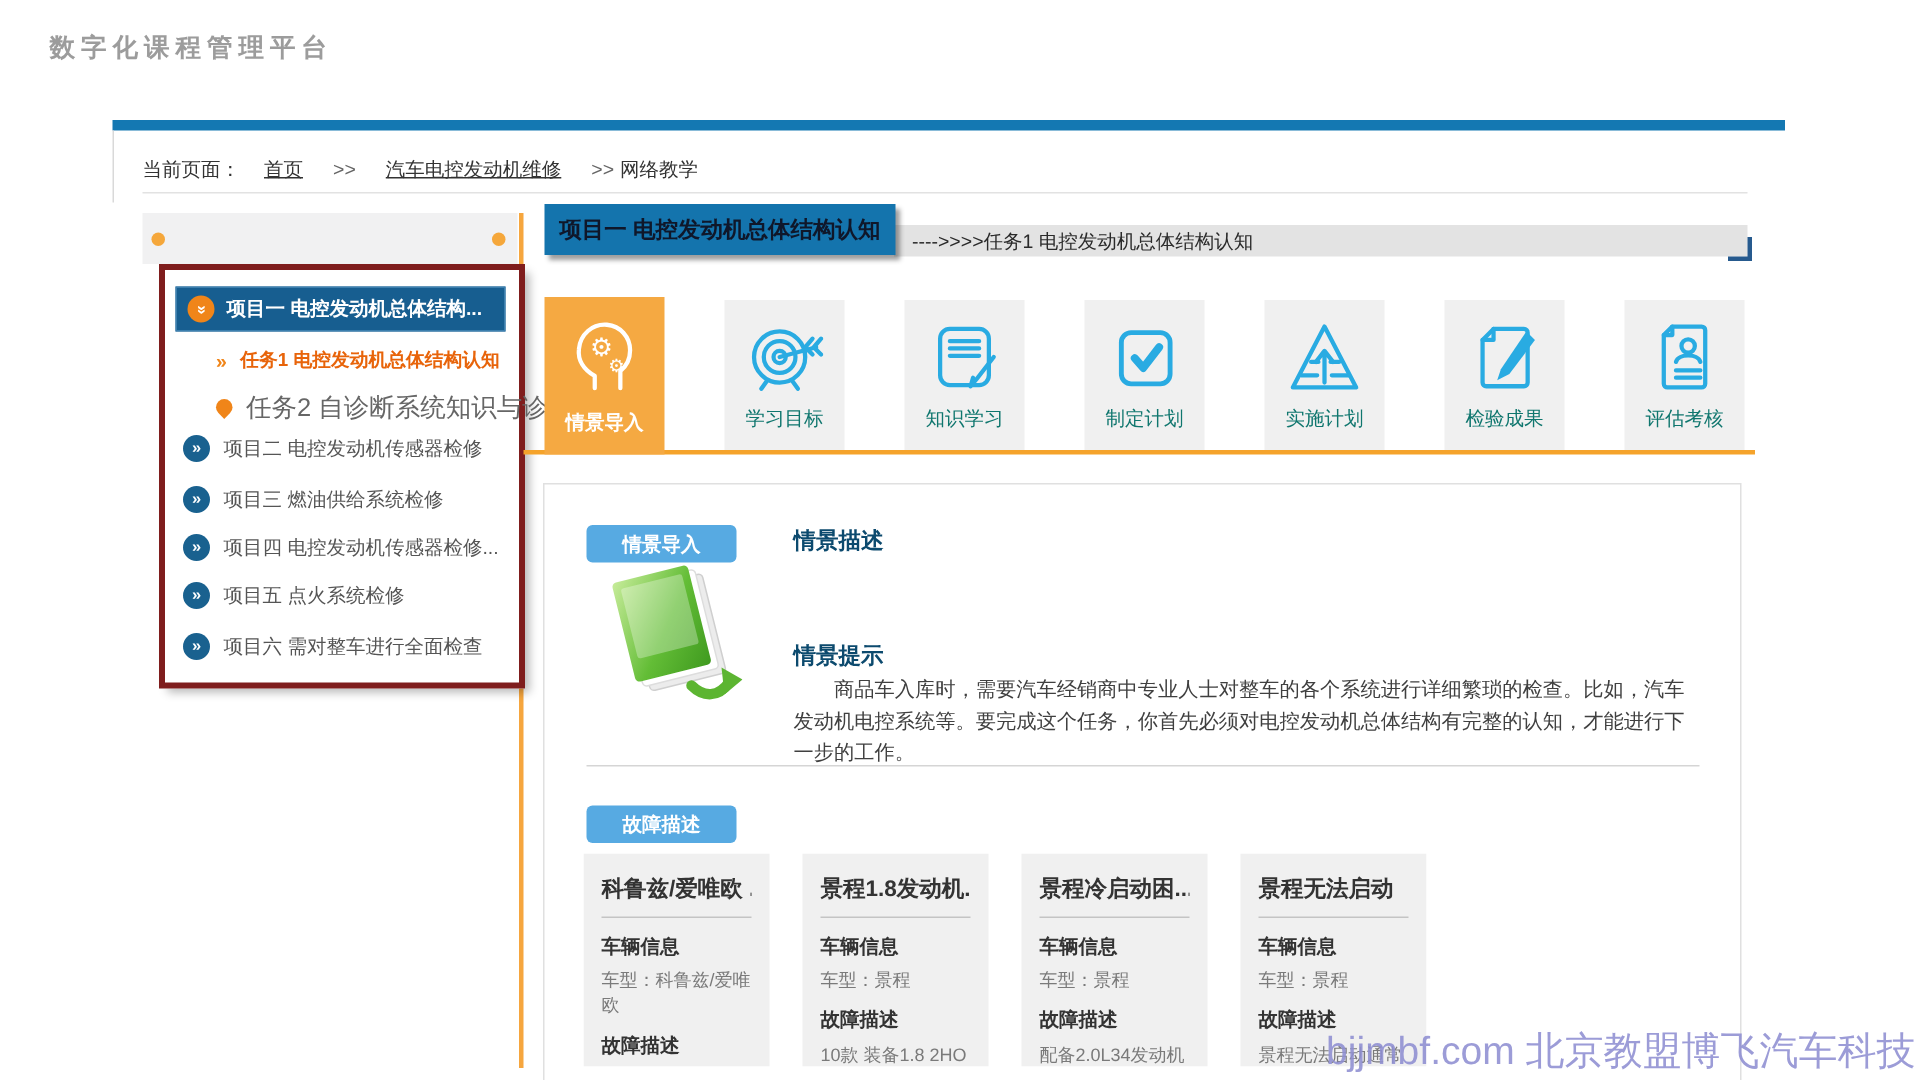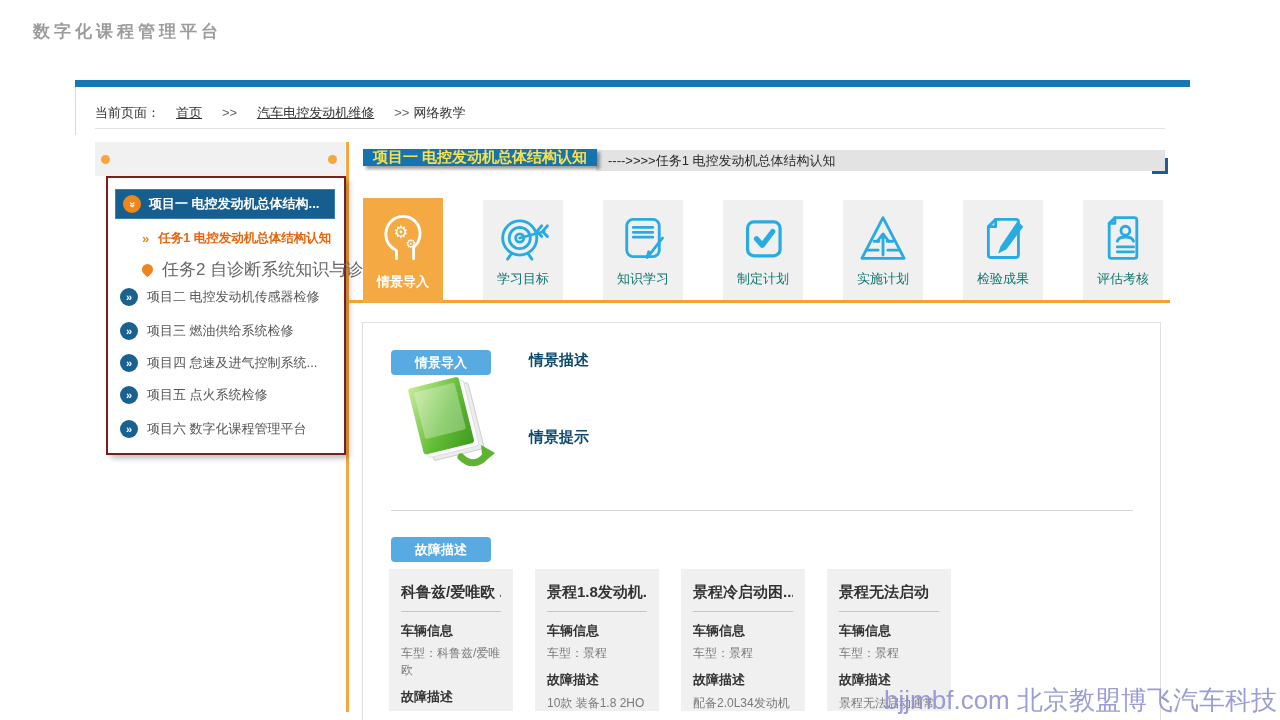--- a/index.html
+++ b/index.html
@@ -18,41 +18,41 @@
   .breadcrumb-divider{position:absolute;left:95px;top:128px;width:1070px;height:1px;background:#e2e2e2;}
 
   
   .side-header{position:absolute;left:95px;top:142px;width:250px;height:34px;background:#f1f1f2;}
   .dot{width:9px;height:9px;border-radius:50%;background:#f5a73b;position:absolute;top:13px;}
   .dot.l{left:6px}.dot.r{right:8px}
   .side-title{position:absolute;left:20px;top:7px;font-size:17px;color:#3f3f3f;white-space:nowrap;}
   .side-title .en{font-size:13px;color:#949494;margin-left:4px;}
   .orange-vline{position:absolute;left:346px;top:142px;width:3px;height:570px;background:#f6a63e;}
   .side-panel{position:absolute;left:106px;top:176px;width:236px;height:275px;background:#fff;
-      border:2px solid #7f1d1d;box-shadow:4px 4px 6px -1px rgba(0,0,0,0.28);}
+      border:4px solid #7f1d1d;box-shadow:4px 4px 6px -1px rgba(0,0,0,0.28);}
   .active-item{position:absolute;left:7px;top:11px;width:220px;height:30px;background:#175e90;
       border:1px solid #3c7fae;display:flex;align-items:center;padding-left:7px;box-sizing:border-box;cursor:pointer;}
   .circle-icon{width:18px;height:18px;min-width:18px;border-radius:50%;display:flex;align-items:center;
       justify-content:center;color:#fff;font-size:11px;font-weight:bold;line-height:1;}
   .circle-icon.orange{background:#f08519;}
   .circle-icon.blue{background:#19618f;}
   .circle-icon .rot{display:inline-block;transform:rotate(90deg);}
   .active-item .lbl{color:#fff;font-size:13px;font-weight:bold;margin-left:8px;white-space:nowrap;}
   .task-row{position:absolute;left:34px;display:flex;align-items:center;white-space:nowrap;cursor:pointer;}
   .task1{top:52px;color:#e8640a;font-weight:bold;font-size:12.5px;}
   .task1 .pre{color:#f08519;margin-right:9px;font-size:13px;}
   .task2{top:80px;color:#666;font-size:17px;}
   .task2 .dotic{width:11px;height:11px;border-radius:50% 50% 50% 0;background:#f08519;
       transform:rotate(-45deg);margin-right:9px;}
   .proj-row{position:absolute;left:12px;display:flex;align-items:center;gap:9px;color:#555;
       font-size:13px;white-space:nowrap;cursor:pointer;}
 
   
-  .banner-box{position:absolute;left:363px;top:149px;width:234px;height:17px;background:#1474ad;
-      color:#fde047;font-weight:bold;font-size:15px;display:flex;align-items:center;justify-content:center;
+  .banner-box{position:absolute;left:363px;top:136px;width:234px;height:34px;background:#1474ad;
+      color:#0f172a;font-weight:bold;font-size:15px;display:flex;align-items:center;justify-content:center;
       box-shadow:3px 3px 3px rgba(40,40,40,0.45);z-index:3;white-space:nowrap;}
   .banner-bar{position:absolute;left:596px;top:150px;width:569px;height:21px;background:#e3e3e3;
       font-size:13px;color:#2a2a2a;line-height:21px;padding-left:12px;box-sizing:border-box;z-index:2;white-space:nowrap;}
   .banner-corner{position:absolute;left:1152px;top:158px;width:13px;height:13px;
       border-right:3px solid #265a8e;border-bottom:3px solid #265a8e;z-index:4;}
 
   
   .step{position:absolute;top:200px;width:80px;height:100px;background:#f0f0f0;cursor:pointer;}
   .step .icon{position:absolute;top:10px;left:14px;}
   .step .slbl{position:absolute;bottom:12px;width:100%;text-align:center;font-size:13px;color:#0f766e;}
@@ -127,33 +127,33 @@
   <div class="proj-row" style="top:144px">
     <span class="circle-icon blue">
         <span>»</span>
       </span>
     <span>项目三 燃油供给系统检修</span>
   </div>
   <div class="proj-row" style="top:176px">
     <span class="circle-icon blue">
         <span>»</span>
       </span>
-    <span>项目四 怠速及进气控制系统...</span>
+    <span>项目四 电控发动机传感器检修...</span>
   </div>
   <div class="proj-row" style="top:208px">
     <span class="circle-icon blue">
         <span>»</span>
       </span>
     <span>项目五 点火系统检修</span>
   </div>
   <div class="proj-row" style="top:242px">
     <span class="circle-icon blue">
         <span>»</span>
       </span>
-    <span>项目六 数字化课程管理平台</span>
+    <span>项目六 需对整车进行全面检查</span>
   </div>
 </div>
 
 <div class="banner-box">项目一 电控发动机总体结构认知</div>
 <div class="banner-bar">----&gt;&gt;&gt;&gt;任务1 电控发动机总体结构认知</div>
 <div class="banner-corner"></div>
 
 <div class="step active" style="left:363px">
   <span class="icon">
     <svg width="52" height="56" viewBox="0 0 64 68" fill="none" stroke="#fff" stroke-width="3.5" stroke-linecap="round" stroke-linejoin="round">
@@ -250,20 +250,21 @@
         <rect x="26" y="10" width="52" height="68" rx="3" fill="#ffffff" stroke="#dddddd"></rect>
         <rect x="22" y="6" width="52" height="68" rx="3" fill="url(#bookGrad)"></rect>
         <rect x="27" y="11" width="42" height="48" rx="2" fill="rgba(255,255,255,0.30)"></rect>
       </g>
       <path d="M66 82 C74 90 84 90 91 80" fill="none" stroke="#5cb531" stroke-width="7" stroke-linecap="round"></path>
       <polygon points="86,70 100,78 88,88" fill="#5cb531"></polygon>
     </svg>
   </span>
 
   <div class="c-head h-tip">情景提示</div>
+  <div class="para para2">商品车入库时，需要汽车经销商中专业人士对整车的各个系统进行详细繁琐的检查。比如，汽车发动机电控系统等。要完成这个任务，你首先必须对电控发动机总体结构有完整的认知，才能进行下一步的工作。</div>
   <div class="divider"></div>
 
   <div class="btn-blue btn-cases">故障描述</div>
 
   <div class="cards">
     <div class="card">
       <div class="card-title">科鲁兹/爱唯欧 ...</div>
       <div class="card-label">车辆信息</div>
       <div class="card-model">车型：科鲁兹/爱唯欧</div>
       <div class="card-label">故障描述</div>

